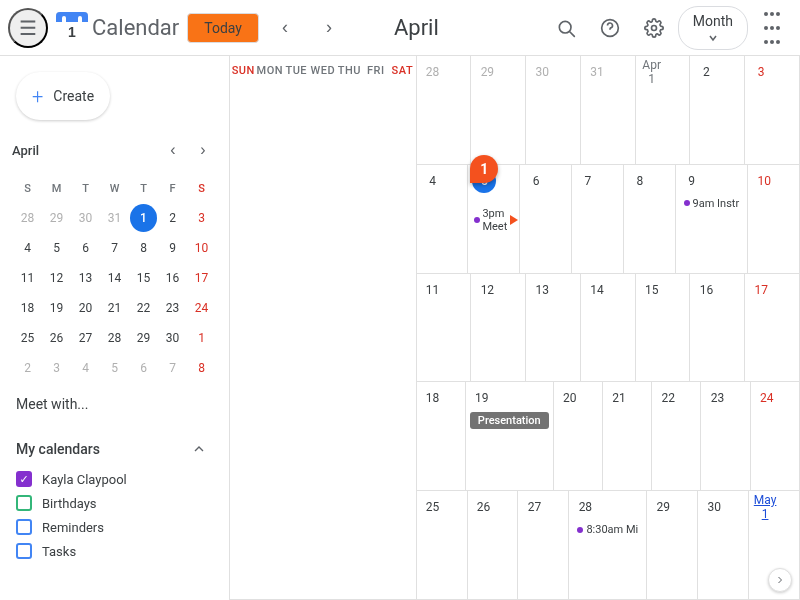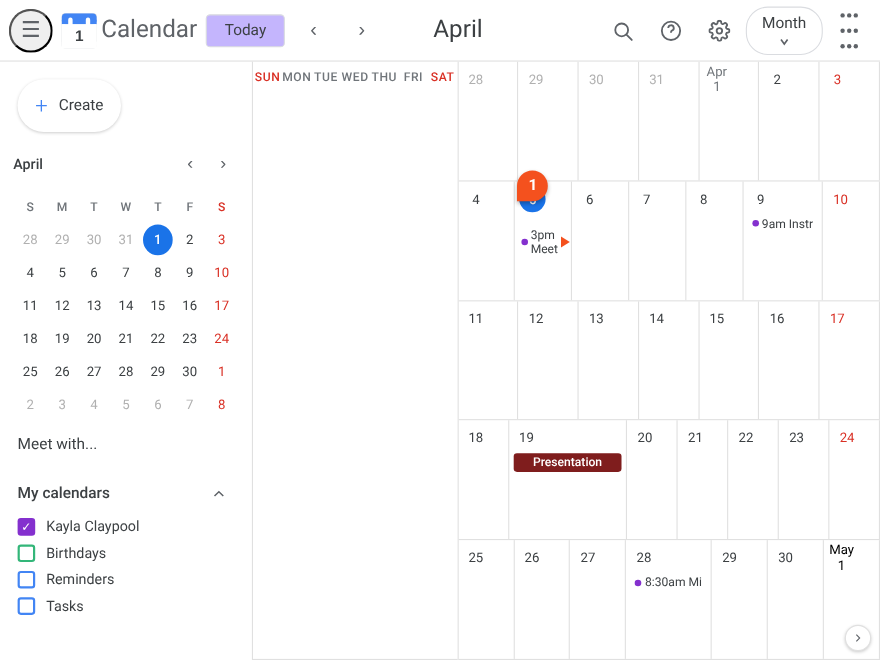--- a/index.html
+++ b/index.html
@@ -4,21 +4,21 @@
   <style>
     * { box-sizing: border-box; margin: 0; padding: 0; }
     body { font-family: 'Google Sans', Roboto, Arial, sans-serif; font-size: 13px; color: #3c4043; background: #fff; width: 800px; height: 600px; overflow: hidden; }
 
     
     .header { display: flex; align-items: center; height: 56px; padding: 0 8px; border-bottom: 1px solid #e0e0e0; gap: 8px; }
     .hamburger-icon { width: 40px; height: 40px; display: flex; align-items: center; justify-content: center; cursor: pointer; border-radius: 50%; }
     .hamburger-icon span { font-size: 20px; color: #5f6368; }
     .logo-area { display: flex; align-items: center; gap: 4px; text-decoration: none; }
     .logo-text { font-size: 22px; color: #5f6368; font-weight: 400; }
-    .header-today-btn { border: 1px solid #dadce0; border-radius: 4px; padding: 6px 16px; font-size: 14px; cursor: pointer; background: #c4b5fd; color: #3c4043; font-family: inherit; }
+    .header-today-btn { border: 1px solid #dadce0; border-radius: 4px; padding: 6px 16px; font-size: 14px; cursor: pointer; background: #f97316; color: #3c4043; font-family: inherit; }
     .nav-btn { width: 36px; height: 36px; border: none; background: none; cursor: pointer; border-radius: 50%; display: flex; align-items: center; justify-content: center; color: #5f6368; font-size: 18px; }
     .header-month-title { font-size: 22px; font-weight: 400; color: #3c4043; flex: 1; text-align: center; margin-left: -60px; }
     .header-icons { display: flex; align-items: center; gap: 4px; }
     .header-icon-btn { width: 40px; height: 40px; border: none; background: none; cursor: pointer; border-radius: 50%; display: flex; align-items: center; justify-content: center; color: #5f6368; font-size: 20px; }
     .month-dropdown { display: flex; align-items: center; border: 1px solid #dadce0; border-radius: 20px; padding: 6px 14px; cursor: pointer; gap: 4px; font-size: 14px; color: #3c4043; flex-direction: column; }
     .grid-icon { display: grid; grid-template-columns: repeat(3,4px); gap: 2px; width: 40px; height: 40px; align-items: center; justify-content: center; cursor: pointer; border-radius: 50%; }
     .grid-icon-dot { width: 4px; height: 4px; background: #5f6368; border-radius: 50%; }
 
     
     .main-layout { display: flex; height: calc(600px - 56px); }
@@ -371,21 +371,21 @@
             <div class="cal-date sat-date">17</div>
           </div>
       </div>
 
       <div class="cal-week">
         <div class="cal-cell">
             <div class="cal-date">18</div>
           </div>
         <div class="cal-cell">
           <div class="cal-date">19</div>
-          <div class="event event-chip" style="background:#7f1d1d; color:white; border-radius:3px; padding:2px 18px; font-size:11px; font-weight:500; display:block; white-space:nowrap; overflow:hidden; text-overflow:ellipsis; margin-top:2px;">
+          <div class="event event-chip" style="background:#737373; color:white; border-radius:3px; padding:2px 8px; font-size:11px; font-weight:500; display:block; white-space:nowrap; overflow:hidden; text-overflow:ellipsis; margin-top:2px;">
             <span>Presentation</span>
           </div>
         </div>
         <div class="cal-cell">
             <div class="cal-date">20</div>
           </div>
         <div class="cal-cell">
             <div class="cal-date">21</div>
           </div>
         <div class="cal-cell">
@@ -416,21 +416,21 @@
             <span>8:30am Mi</span>
           </div>
         </div>
         <div class="cal-cell">
             <div class="cal-date">29</div>
           </div>
         <div class="cal-cell">
             <div class="cal-date">30</div>
           </div>
         <div class="cal-cell">
-            <div class="cal-date sat-date" style="color:#000000;">May 1</div>
+            <div class="cal-date sat-date" style="color:#1d4ed8;text-decoration:underline;">May 1</div>
           </div>
       </div>
 
     </div>
 
     <div style="position:absolute; bottom:8px; right:8px; width:24px; height:24px; background:white; border:1px solid #e0e0e0; border-radius:50%; display:flex; align-items:center; justify-content:center; cursor:pointer; box-shadow:0 1px 3px rgba(0,0,0,0.2);">
       <svg width="12" height="12" viewBox="0 0 24 24" fill="none" stroke="#5f6368" stroke-width="2">
           <path d="M9 18l6-6-6-6"></path>
         </svg>
     </div>

